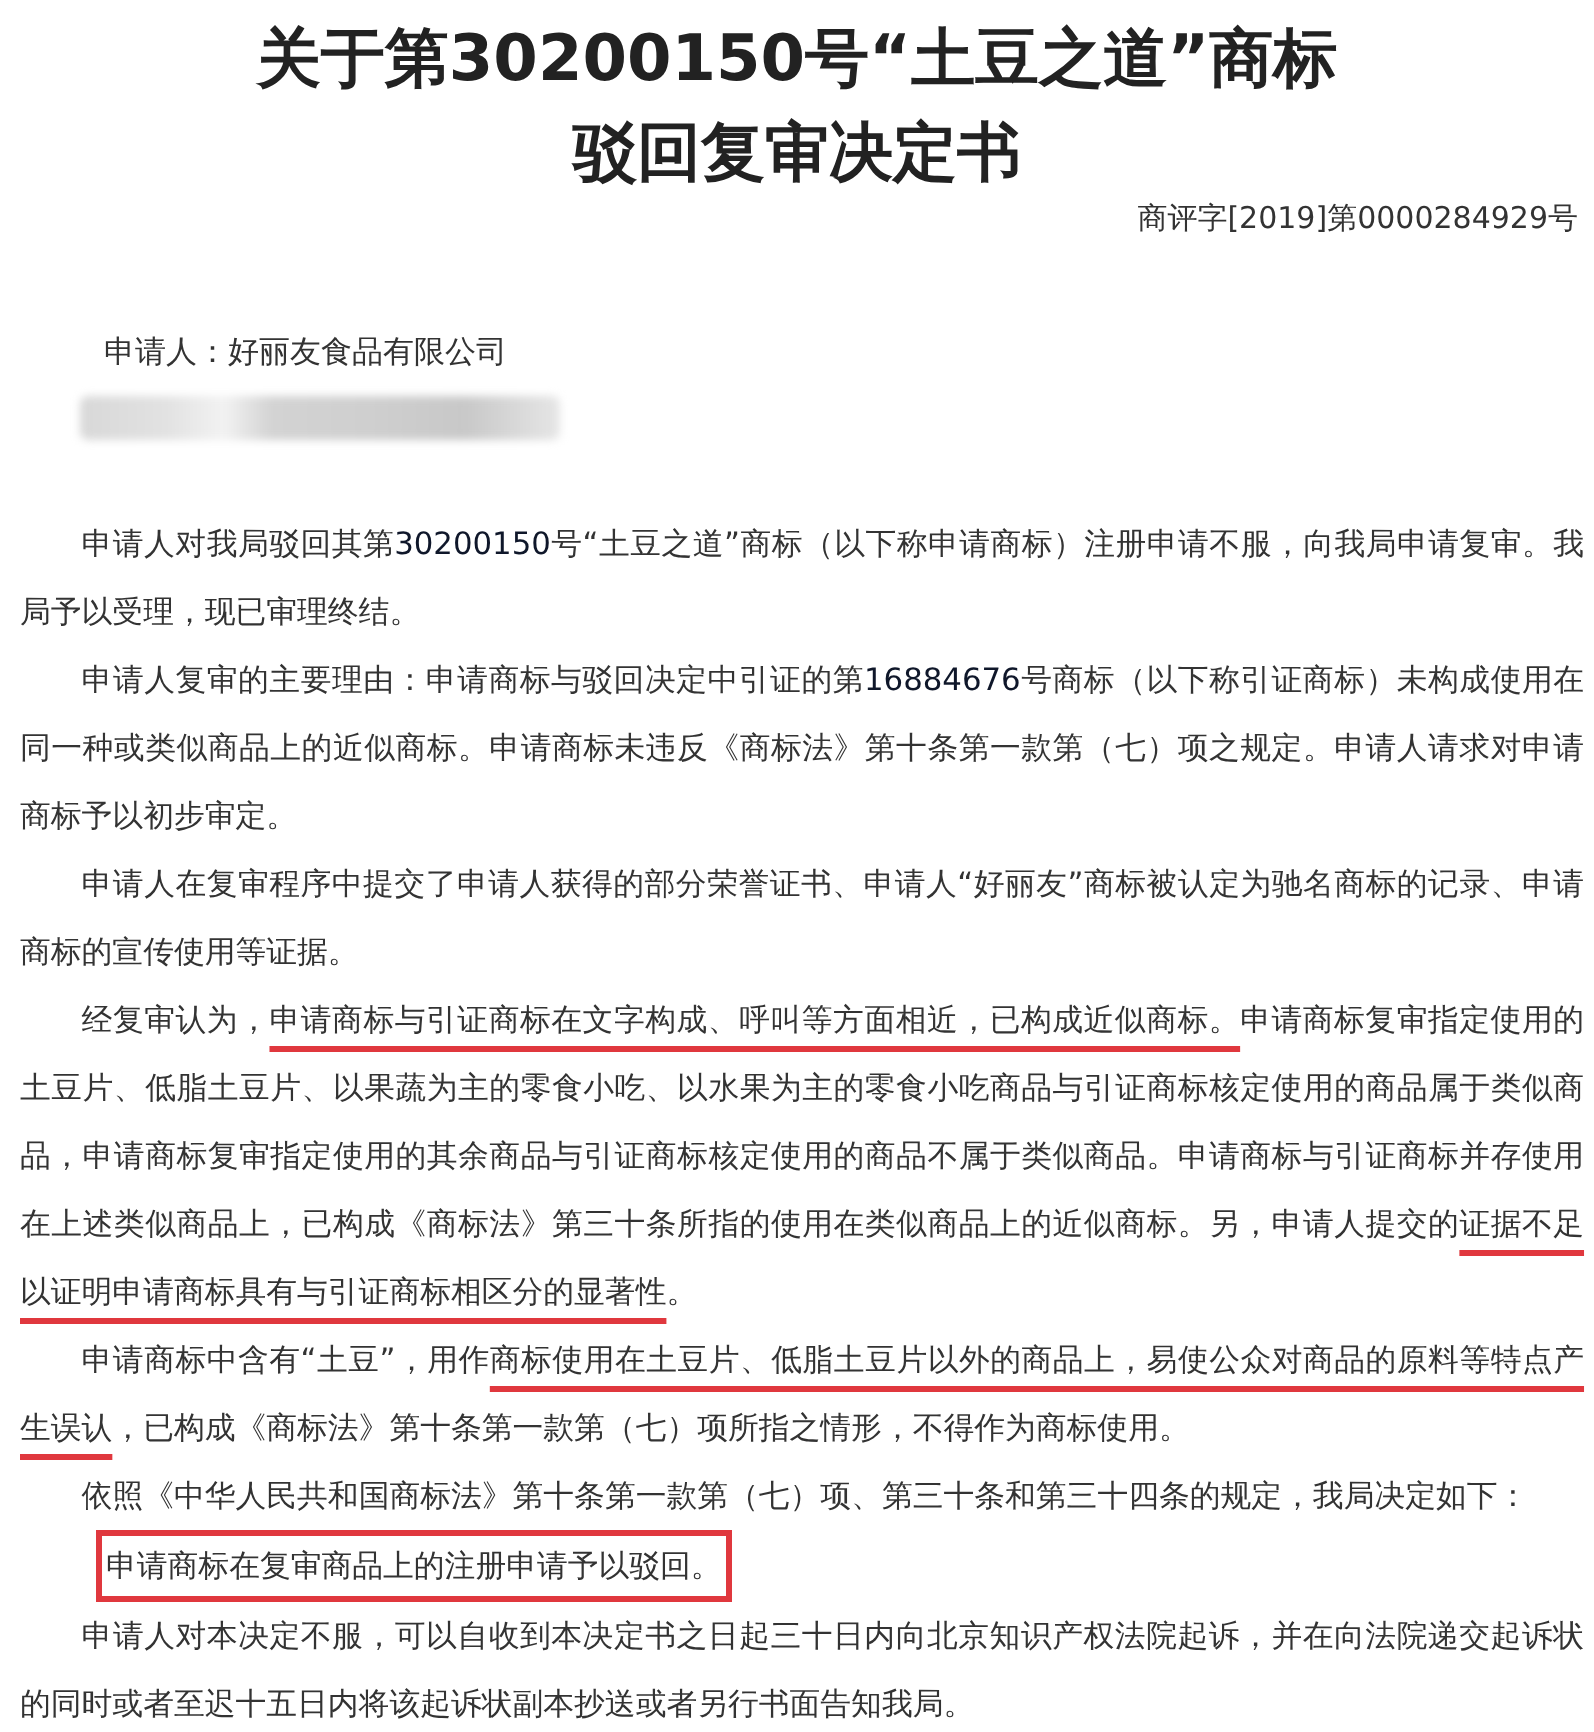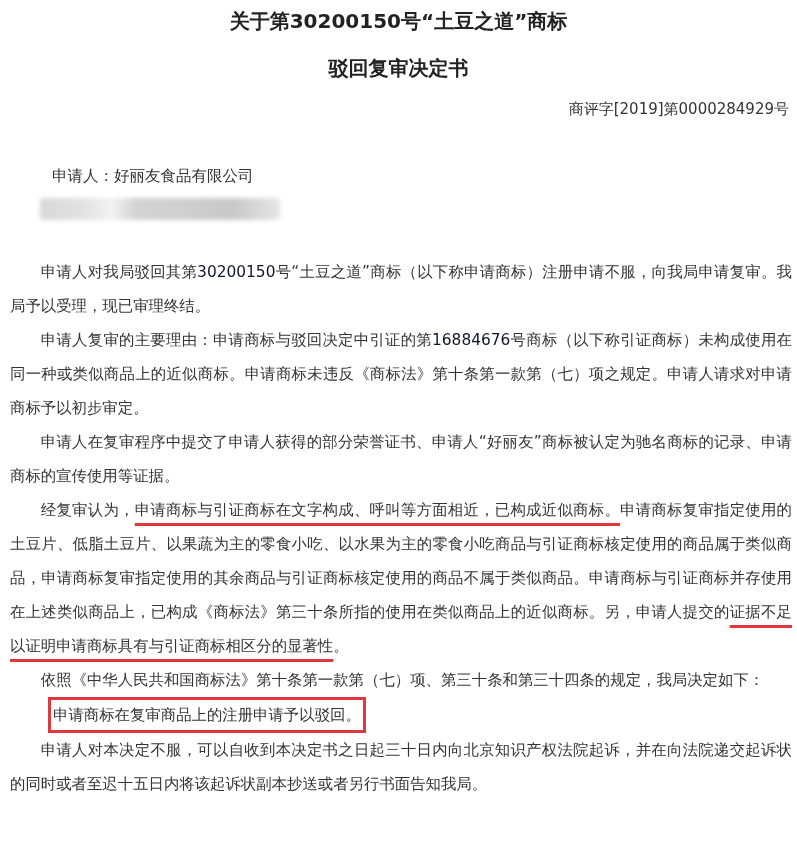--- a/index.html
+++ b/index.html
@@ -3,21 +3,21 @@
 <meta charset="utf-8">
 <style>
   html, body { margin: 0; padding: 0; background: #ffffff; }
   body {
     width: 797px; height: 866px; overflow: hidden; position: relative;
     font-family: "DejaVu Sans", "Liberation Sans", sans-serif;
     color: #333333;
   }
   .title {
     position: absolute; left: 0; width: 797px; text-align: center;
-    font-weight: bold; font-size: 20px; color: #222222; letter-spacing: 0px;
+    font-weight: bold; font-size: 32px; color: #222222; letter-spacing: 0px;
   }
   .t1 { top: 8px; }
   .t2 { top: 55px; }
   .docno {
     position: absolute; right: 8px; top: 100px;
     font-size: 15px; color: #333;
   }
   .applicant {
     position: absolute; left: 52px; top: 166px; font-size: 15.5px;
   }
@@ -56,18 +56,21 @@
   <p>
     <span>申请人对我局驳回其第</span><span class="link">30200150</span><span>号“土豆之道”商标（以下称申请商标）注册申请不服，向我局申请复审。我局予以受理，现已审理终结。</span>
   </p>
   <p>
     <span>申请人复审的主要理由：申请商标与驳回决定中引证的第</span><span class="link">16884676</span><span>号商标（以下称引证商标）未构成使用在同一种或类似商品上的近似商标。申请商标未违反《商标法》第十条第一款第（七）项之规定。申请人请求对申请商标予以初步审定。</span>
   </p>
   <p>申请人在复审程序中提交了申请人获得的部分荣誉证书、申请人“好丽友”商标被认定为驰名商标的记录、申请商标的宣传使用等证据。</p>
   <p>
     <span>经复审认为，</span><span class="ul">申请商标与引证商标在文字构成、呼叫等方面相近，已构成近似商标。</span><span>申请商标复审指定使用的土豆片、低脂土豆片、以果蔬为主的零食小吃、以水果为主的零食小吃商品与引证商标核定使用的商品属于类似商品，申请商标复审指定使用的其余商品与引证商标核定使用的商品不属于类似商品。申请商标与引证商标并存使用在上述类似商品上，已构成《商标法》第三十条所指的使用在类似商品上的近似商标。另，申请人提交的</span><span class="ul">证据不足以证明申请商标具有与引证商标相区分的显著性</span><span>。</span>
   </p>
+  <p>
+    <span>申请商标中含有“土豆”，用作</span><span class="ul">商标使用在土豆片、低脂土豆片以外的商品上，易使公众对商品的原料等特点产生误认</span><span>，已构成《商标法》第十条第一款第（七）项所指之情形，不得作为商标使用。</span>
+  </p>
   <p>依照《中华人民共和国商标法》第十条第一款第（七）项、第三十条和第三十四条的规定，我局决定如下：</p>
   <p class="p-box">
     <span class="boxed">申请商标在复审商品上的注册申请予以驳回。</span>
   </p>
   <p>申请人对本决定不服，可以自收到本决定书之日起三十日内向北京知识产权法院起诉，并在向法院递交起诉状的同时或者至迟十五日内将该起诉状副本抄送或者另行书面告知我局。</p>
 </div>
 
 </body></html>

